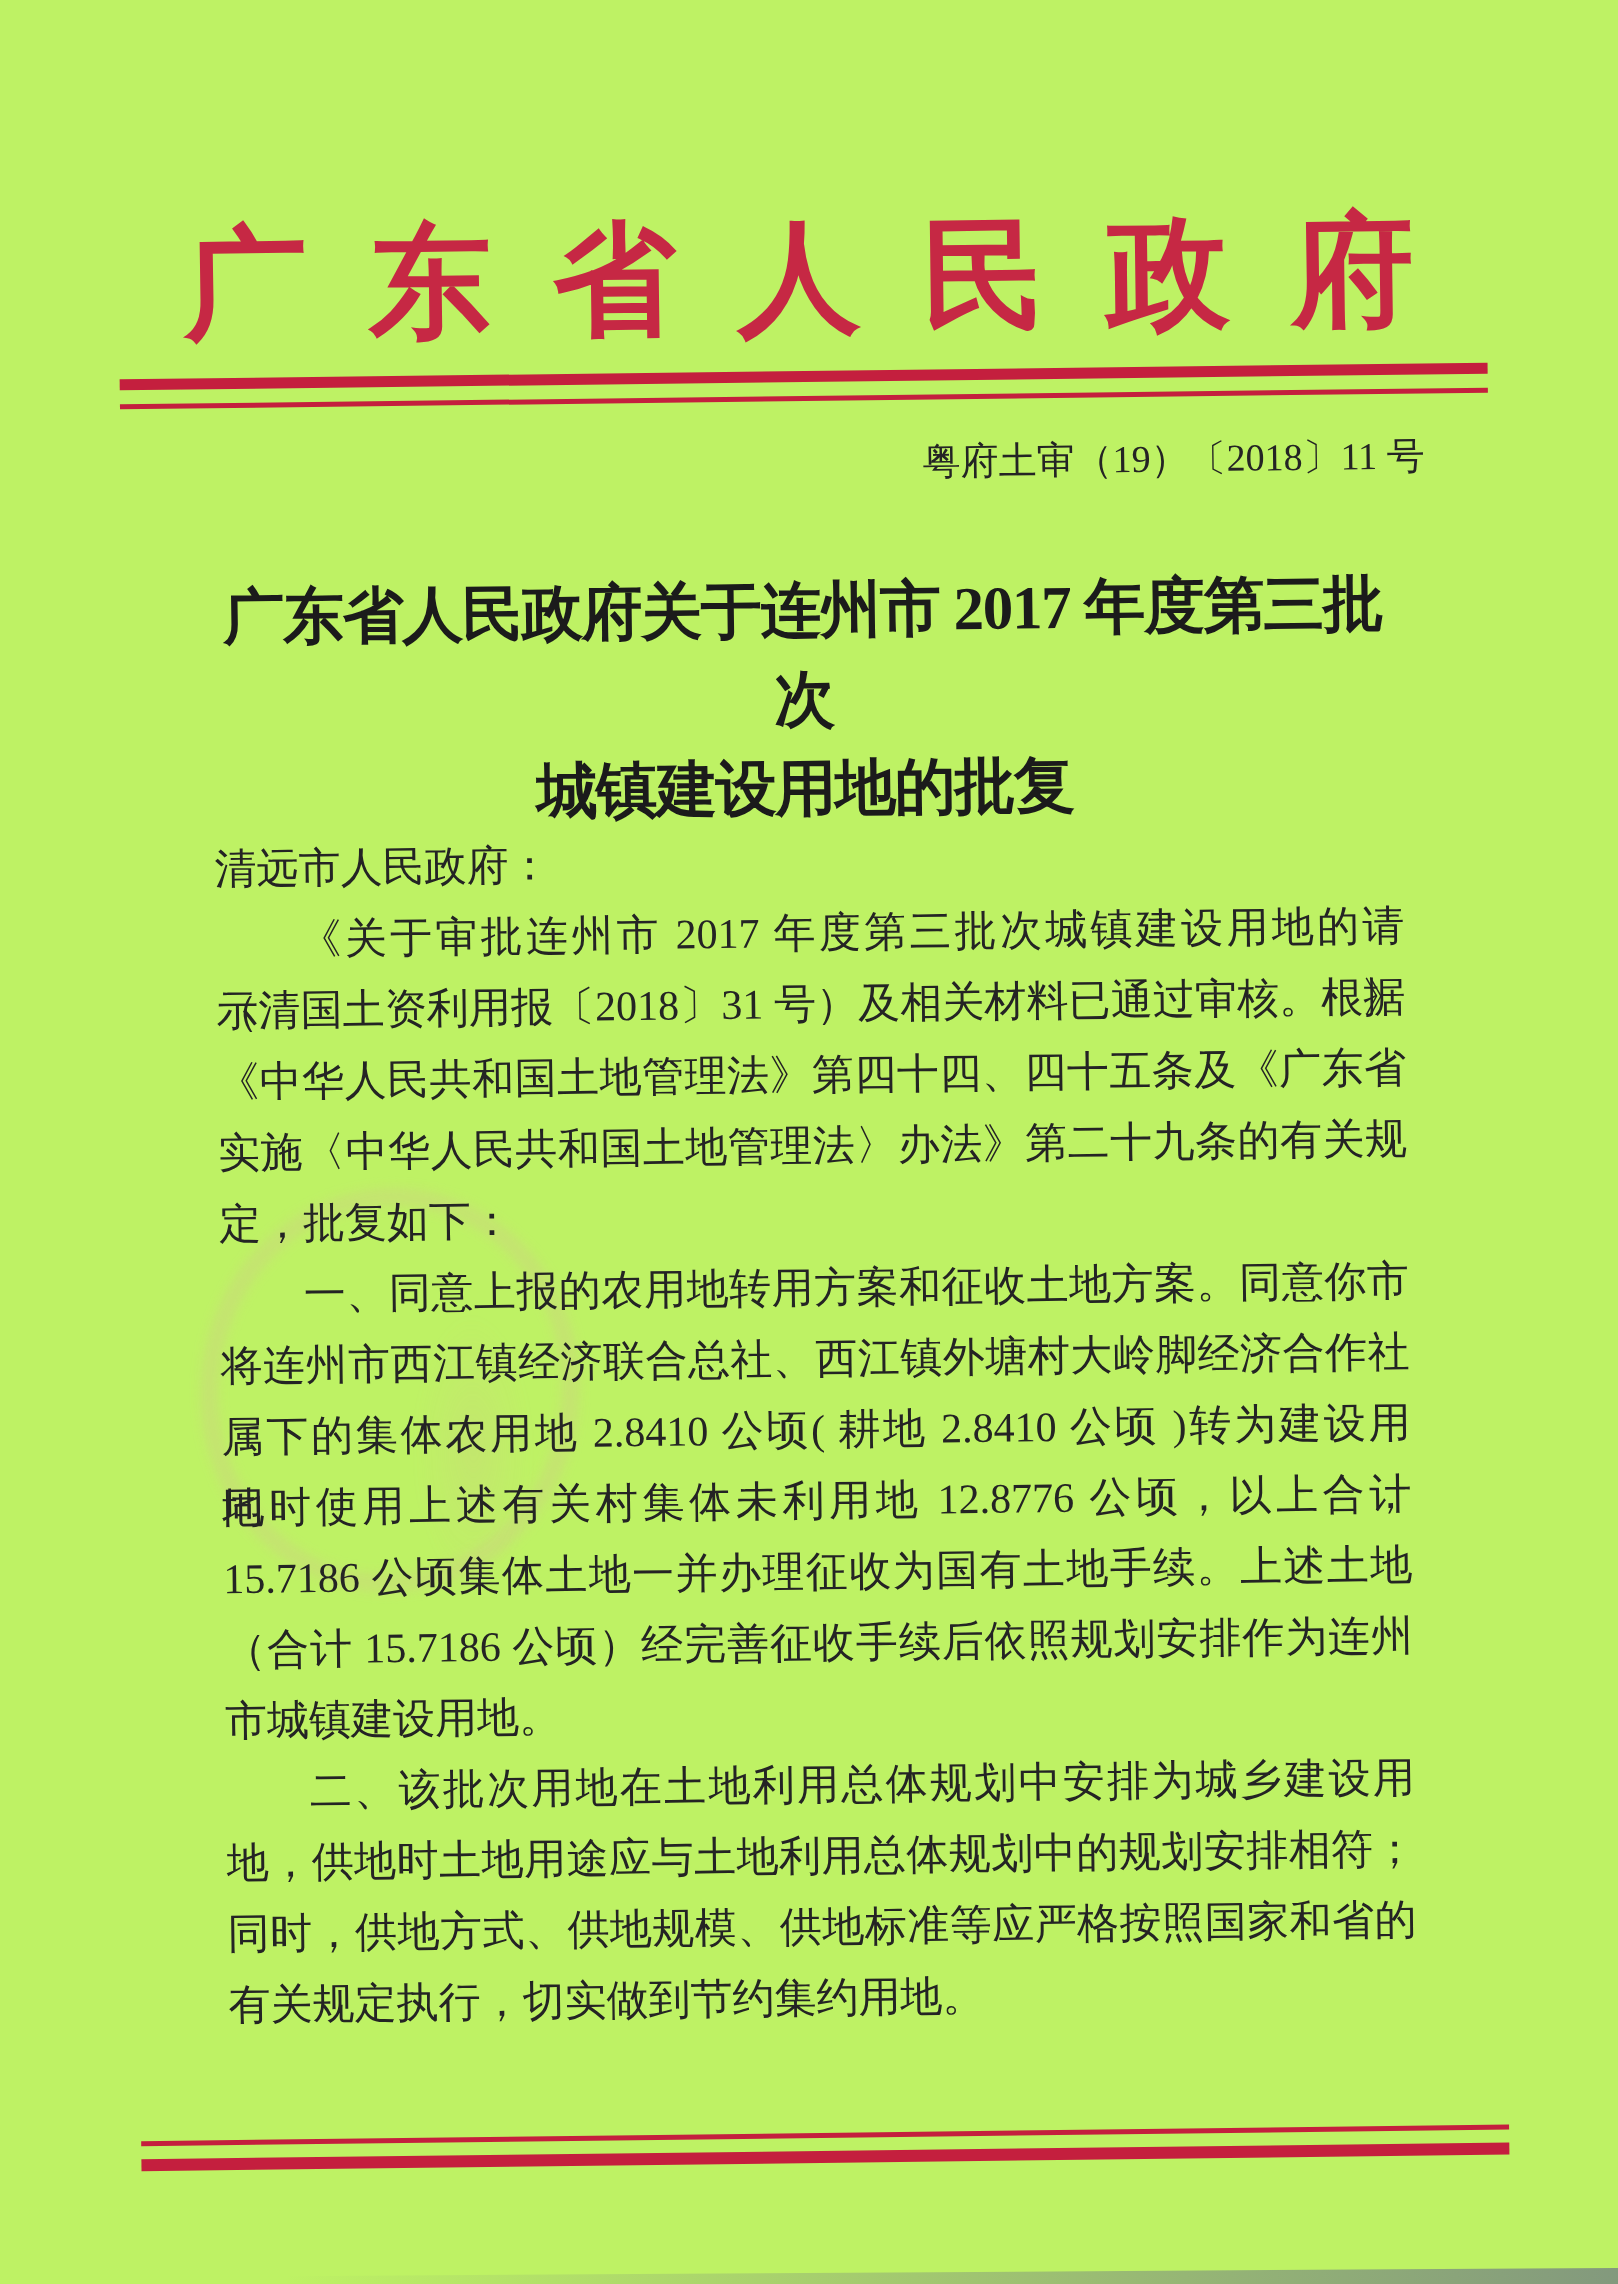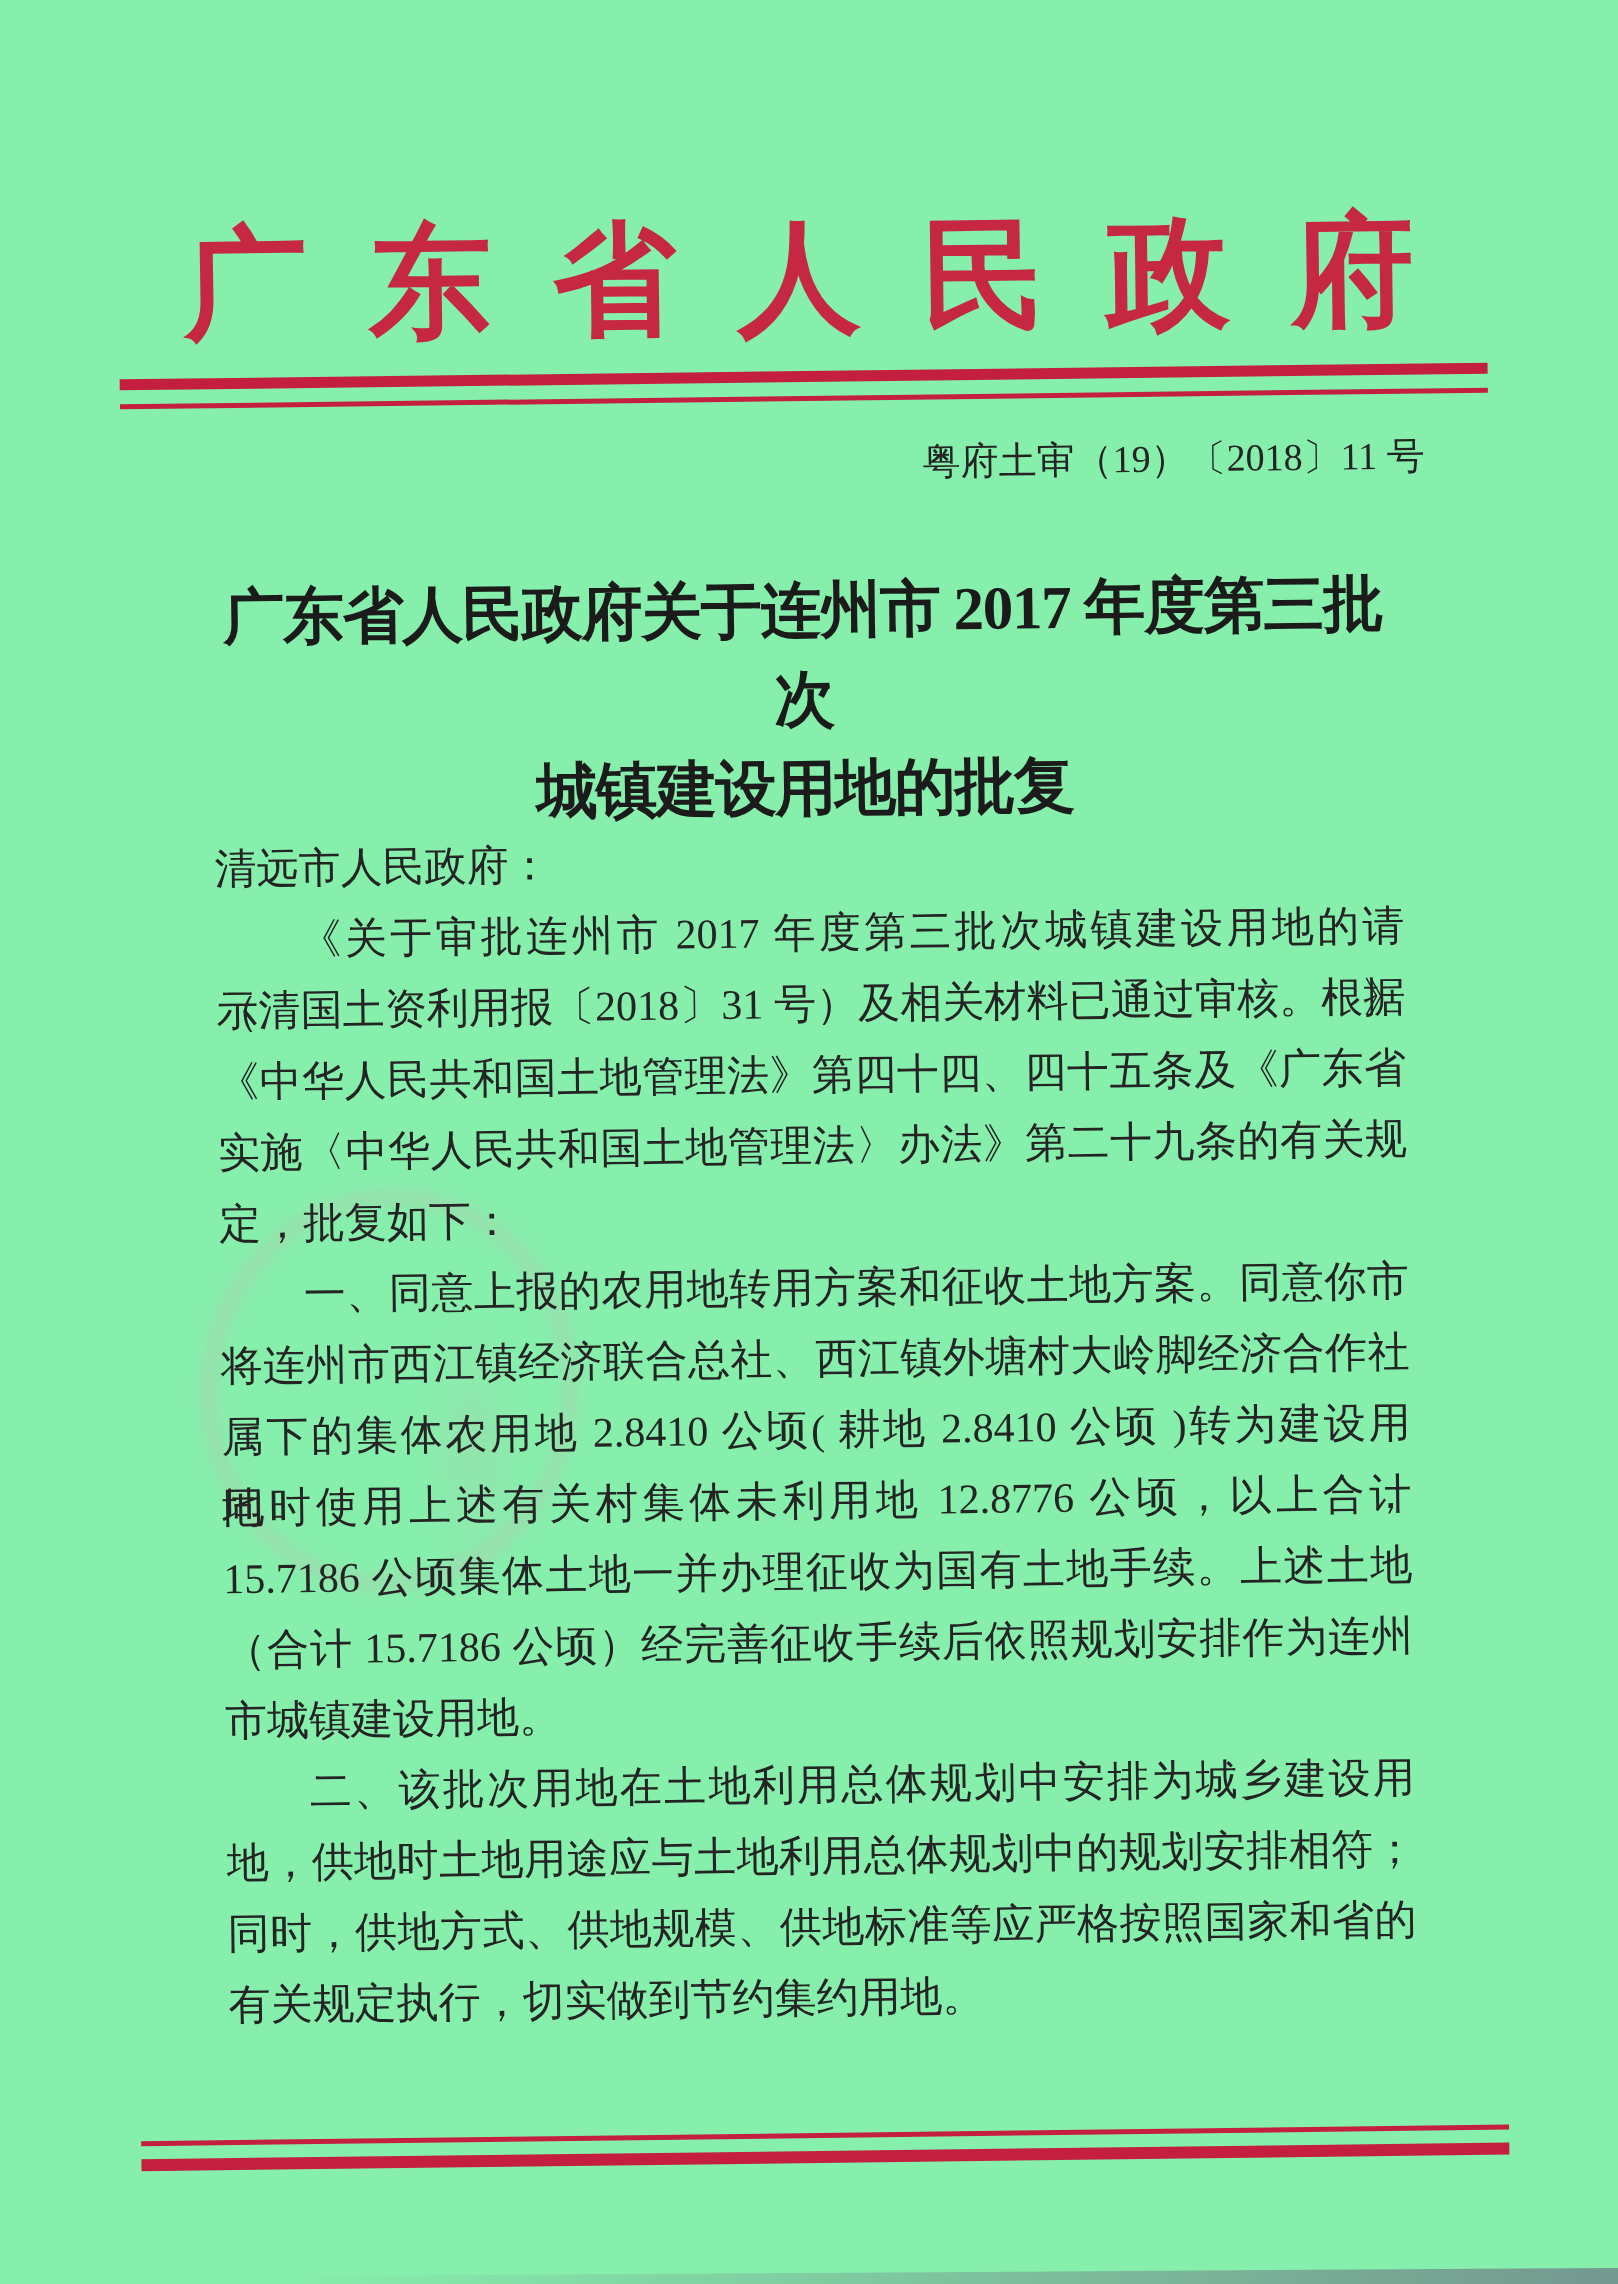--- a/index.html
+++ b/index.html
@@ -4,21 +4,21 @@
 <style>
   html, body {
     margin: 0;
     padding: 0;
     background: #ffffff;
   }
   .page {
     position: relative;
     width: 1619px;
     height: 2284px;
-    background: #86efac;
+    background: #bef264;
     overflow: hidden;
     font-family: "Liberation Serif", "DejaVu Serif", serif;
     color: #242424;
   }
   
   .tilt {
     position: absolute;
     inset: 0;
     transform: rotate(-0.7deg);
     transform-origin: 50% 50%;

